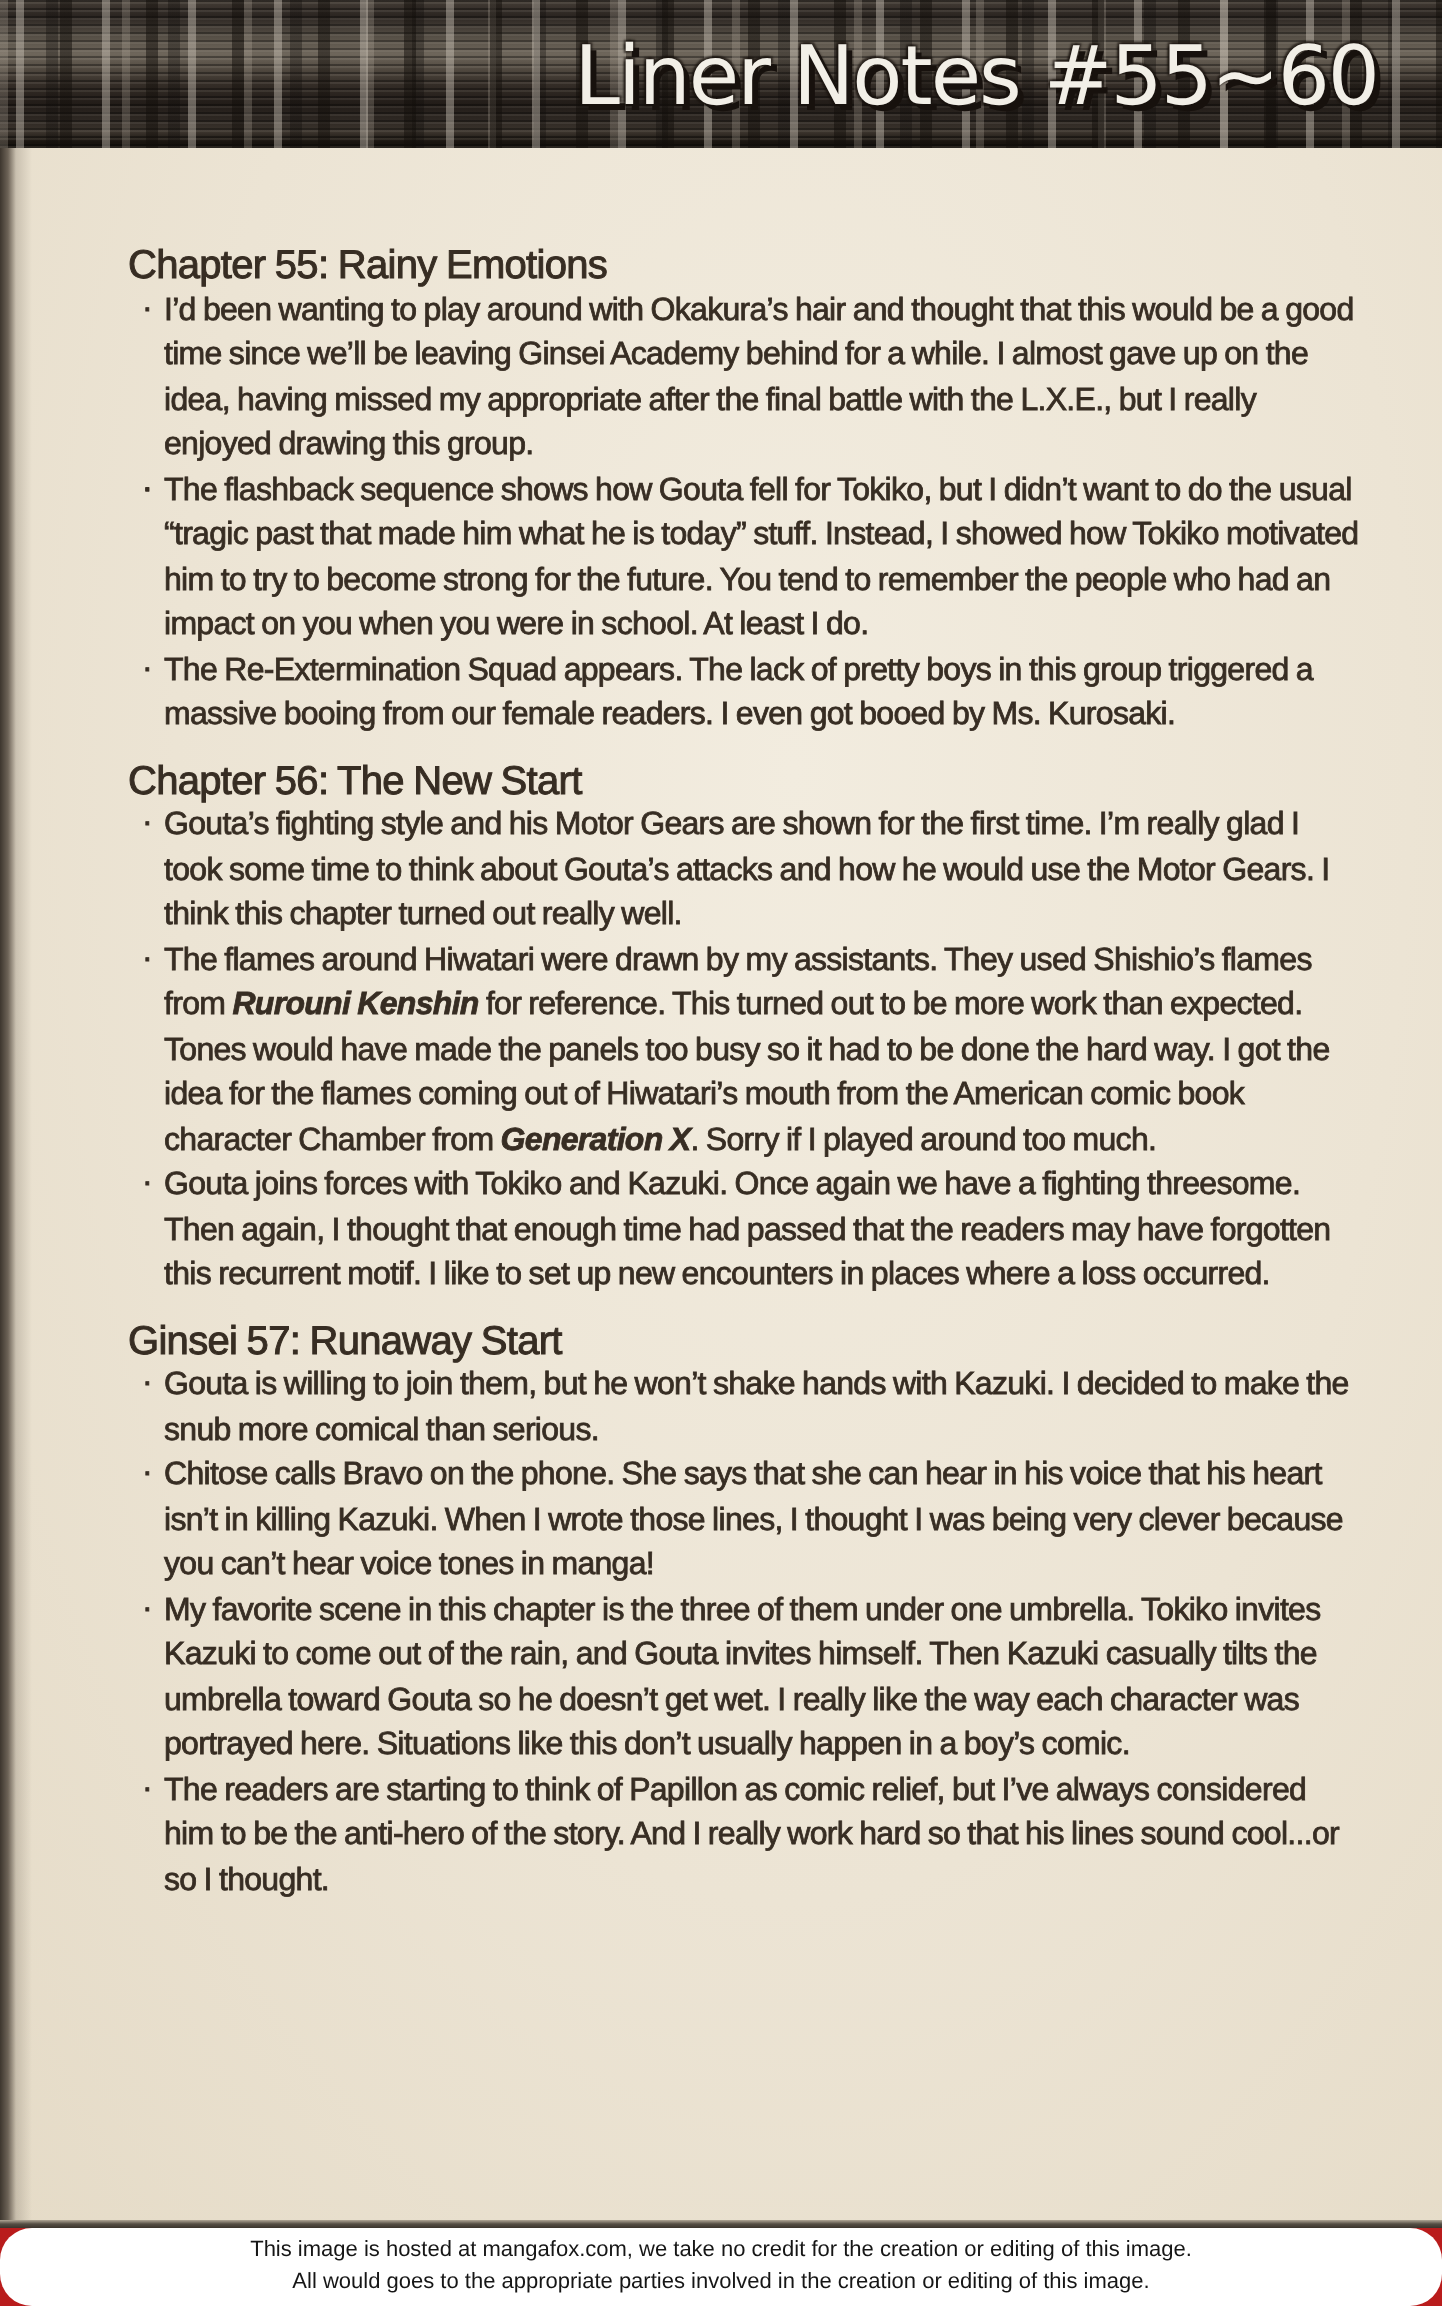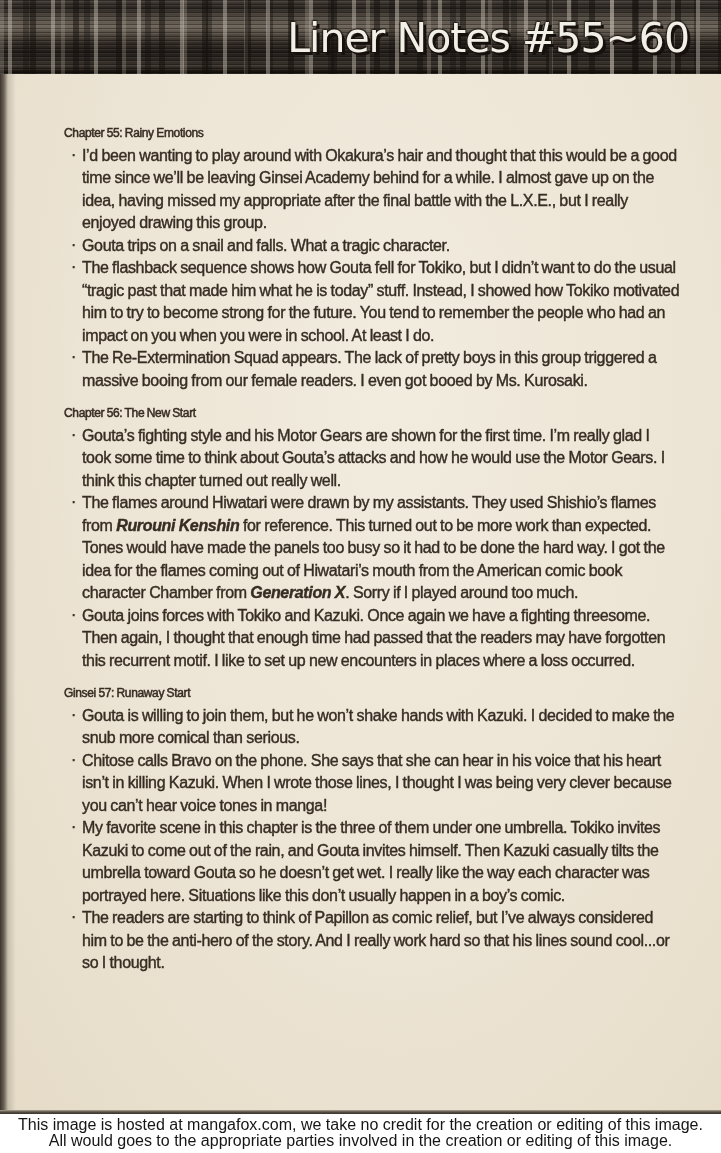--- a/index.html
+++ b/index.html
@@ -38,52 +38,52 @@
   .paper{position:absolute;top:74px;left:0;width:721px;height:1038px;overflow:hidden;
     background:radial-gradient(ellipse at 55% 30%,#f2ecdf 0%,#ece4d4 55%,#e5dbc7 100%);}
   .left-edge{position:absolute;top:0;left:0;width:16px;height:100%;
     background:linear-gradient(90deg,#3d362e 0,#6d6357 4px,rgba(150,140,125,.38) 8px,
       rgba(236,228,212,0) 16px);}
   .content{position:relative;box-sizing:border-box;width:100%;height:100%;
     padding:48px 40px 0 64px;
     color:#372d23;-webkit-text-stroke:0.4px #372d23;
     font-size:16px;line-height:22.5px;letter-spacing:-0.35px;word-spacing:-0.5px;}
   .section{margin:0 0 10px 0;}
-  .heading{margin:0;font-size:12px;line-height:22.5px;font-weight:normal;
+  .heading{margin:0;font-size:20px;line-height:22.5px;font-weight:normal;
     -webkit-text-stroke:0.5px #372d23;}
   .notes{list-style:none;margin:0;padding:0;}
   .note{position:relative;padding-left:18px;}
   .dot{position:absolute;left:7px;top:-1px;}
   .txt i{font-style:italic;font-weight:bold;}
 
   
   .paper-edge{position:absolute;top:1110px;left:0;width:721px;height:4px;
     background:linear-gradient(180deg,#b0a695 0,#554e44 2px,#3a342c 4px);}
 
   
   .footer{position:absolute;top:1114px;left:0;width:721px;height:39px;background:#ffffff;
-    text-align:center;color:#161616;font-size:16px;line-height:16px;padding-top:3px;
-    box-sizing:border-box;}
+    text-align:center;color:#161616;font-size:11px;line-height:16px;padding-top:3px;
+    box-sizing:border-box;border-radius:16px;}
 </style>
 </head>
 <body>
 
 <div class="page">
 
   <div class="band">
     <h1 class="band-title">Liner Notes #55~60</h1>
   </div>
 
   <div class="paper">
     <div class="content">
         <section class="section">
           <h2 class="heading">Chapter 55: Rainy Emotions</h2>
           <ul class="notes">
             <li class="note"><span class="dot">·</span><span class="txt">I’d been wanting to play around with Okakura’s hair and thought that this would be a good time since we’ll be leaving Ginsei Academy behind for a while. I almost gave up on the idea, having missed my appropriate after the final battle with the L.X.E., but I really enjoyed drawing this group.</span></li>
-            <li class="note"><span class="dot">·</span><span class="txt">Gouta trips on a snail and falls. What a tragic character.</span></li>
+            <li class="note"><span class="dot">·</span></li>
             <li class="note"><span class="dot">·</span><span class="txt">The flashback sequence shows how Gouta fell for Tokiko, but I didn’t want to do the usual “tragic past that made him what he is today” stuff. Instead, I showed how Tokiko motivated him to try to become strong for the future. You tend to remember the people who had an impact on you when you were in school. At least I do.</span></li>
             <li class="note"><span class="dot">·</span><span class="txt">The Re-Extermination Squad appears. The lack of pretty boys in this group triggered a massive booing from our female readers. I even got booed by Ms. Kurosaki.</span></li>
           </ul>
         </section>
         <section class="section">
           <h2 class="heading">Chapter 56: The New Start</h2>
           <ul class="notes">
             <li class="note"><span class="dot">·</span><span class="txt">Gouta’s fighting style and his Motor Gears are shown for the first time. I’m really glad I took some time to think about Gouta’s attacks and how he would use the Motor Gears. I think this chapter turned out really well.</span></li>
             <li class="note"><span class="dot">·</span><span class="txt">The flames around Hiwatari were drawn by my assistants. They used Shishio’s flames from <i>Rurouni Kenshin</i> for reference. This turned out to be more work than expected. Tones would have made the panels too busy so it had to be done the hard way. I got the idea for the flames coming out of Hiwatari’s mouth from the American comic book character Chamber from <i>Generation X</i>. Sorry if I played around too much.</span></li>
             <li class="note"><span class="dot">·</span><span class="txt">Gouta joins forces with Tokiko and Kazuki. Once again we have a fighting threesome. Then again, I thought that enough time had passed that the readers may have forgotten this recurrent motif. I like to set up new encounters in places where a loss occurred.</span></li>

